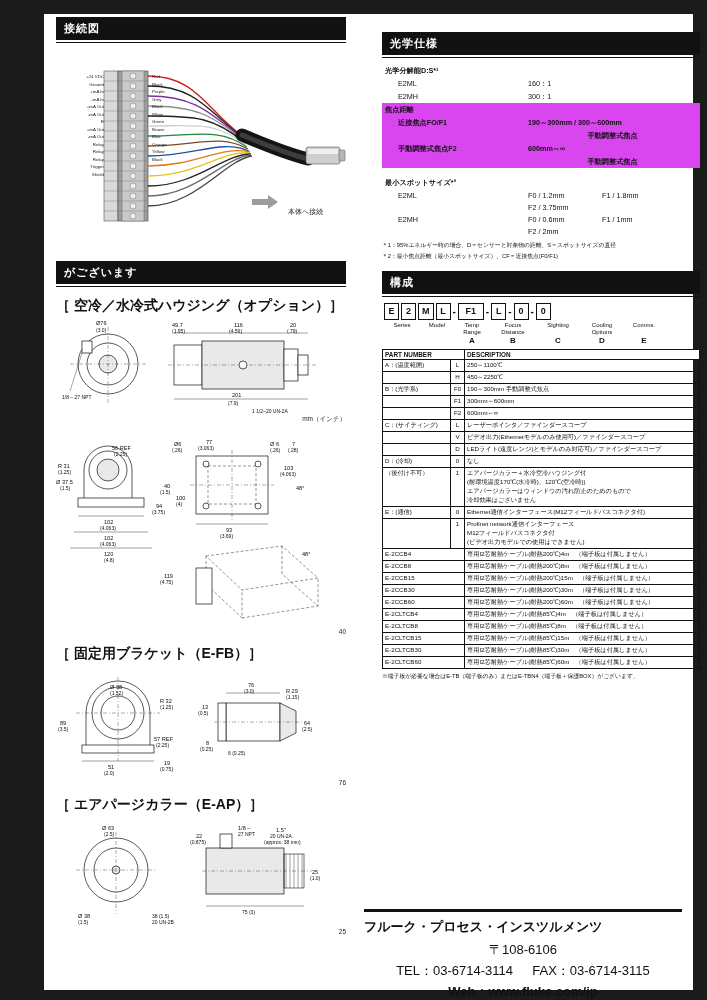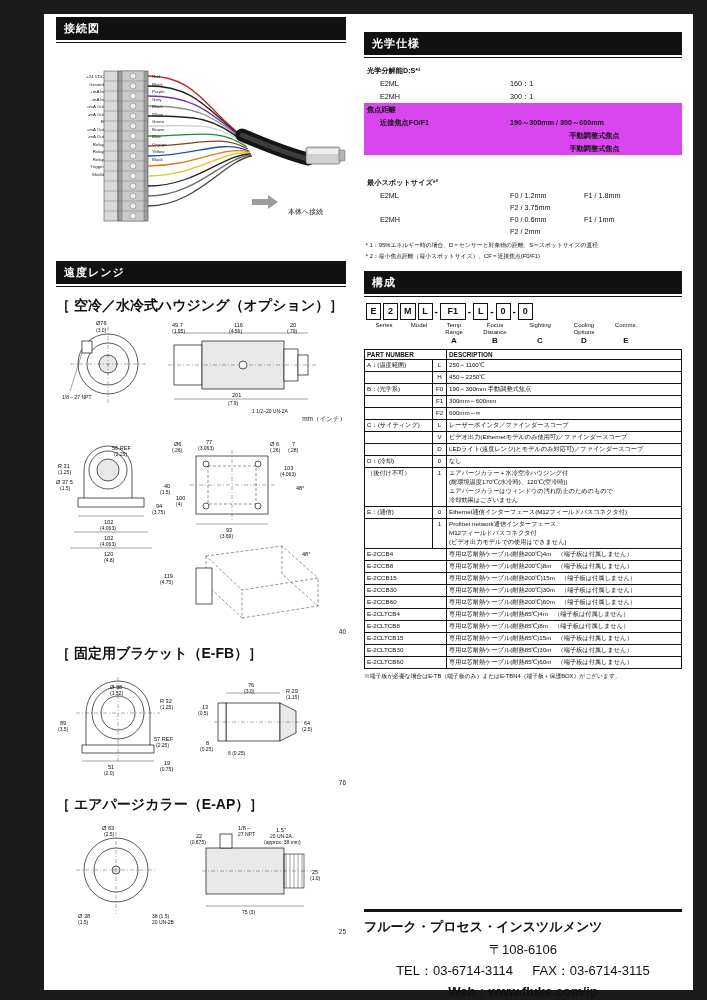--- a/index.html
+++ b/index.html
@@ -20,21 +20,21 @@
   }
   
   .edge-left { position:absolute; left:0; top:0; width:44px; height:1000px; background:#1b1b1b; }
   .edge-right { position:absolute; right:0; top:0; width:14px; height:1000px; background:#1b1b1b; }
   .edge-top { position:absolute; left:0; top:0; width:707px; height:14px; background:#1b1b1b; }
   .edge-bottom { position:absolute; left:0; bottom:0; width:707px; height:10px; background:#1b1b1b; }
 
   .content { position:absolute; left:44px; top:14px; width:649px; height:976px; background:#fff; }
 
   .col-left { position:absolute; left:12px; top:3px; width:290px; }
-  .col-right { position:absolute; left:320px; top:18px; width:318px; }
+  .col-right { position:absolute; left:338px; top:18px; width:318px; }
 
   .secbar {
     background:#111;
     color:#fff;
     font-size:11px;
     font-weight:bold;
     padding:4px 8px;
     letter-spacing:1px;
     margin-bottom:6px;
   }
@@ -229,21 +229,21 @@
           <div>Blue</div>
           <div>Orange</div>
           <div>Yellow</div>
           <div>Black</div>
         </div>
 
         <div class="arrow-note">本体へ接続</div>
       </div>
 
       <div class="secbar-wrap">
-        <div class="secbar">遠度レンジ</div>
+        <div class="secbar">がございます</div>
       </div>
 
       <div class="subhead">［ 空冷／水冷式ハウジング（オプション）］</div>
       <div class="draw">
         <svg width="285" height="96" viewBox="0 0 285 96">
 
           <circle cx="52" cy="45" r="30" class="obj"></circle>
           <circle cx="52" cy="45" r="21" class="obj"></circle>
           <circle cx="52" cy="45" r="9" class="objg"></circle>
           <rect x="26" y="22" width="10" height="12" class="obj"></rect>
@@ -456,25 +456,29 @@
         </tr>
         <tr class="gray-row">
           <td class="ind">近接焦点FO/F1</td>
           <td>190～300mm / 300～600mm</td>
         </tr>
         <tr class="gray-row">
           <td class="ind"></td>
           <td style="text-align:center">手動調整式焦点</td>
         </tr>
         <tr class="gray-row">
+          <td class="ind">手動調整式焦点F2</td>
+          <td>600mm～∞</td>
+        </tr>
+        <tr class="gray-row">
           <td class="ind"></td>
           <td style="text-align:center">手動調整式焦点</td>
         </tr>
         <tr>
-          <td colspan="2" style="font-weight:bold;padding-top:23px">最小スポットサイズ*²</td>
+          <td colspan="2" style="font-weight:bold;padding-top:10px">最小スポットサイズ*²</td>
         </tr>
         <tr>
           <td class="ind">E2ML</td>
           <td>
             <span style="display:inline-block;width:72px">F0 / 1.2mm</span>
             <span>F1 / 1.8mm</span>
           </td>
         </tr>
         <tr>
           <td class="ind"></td>

